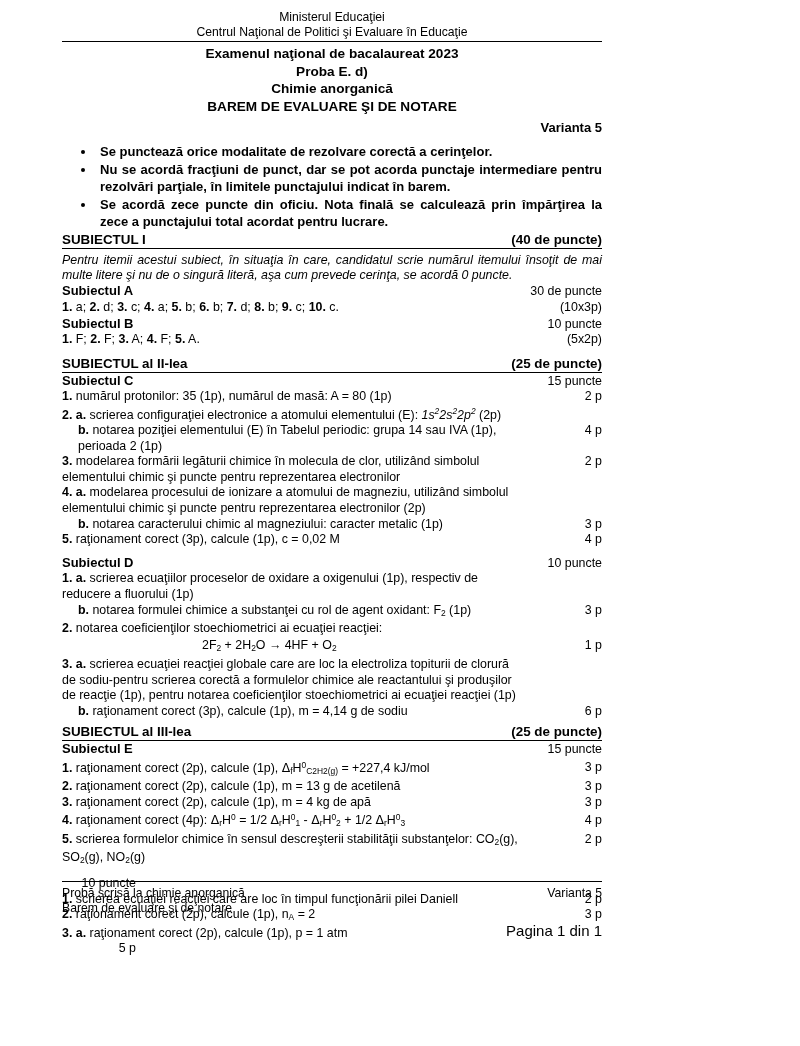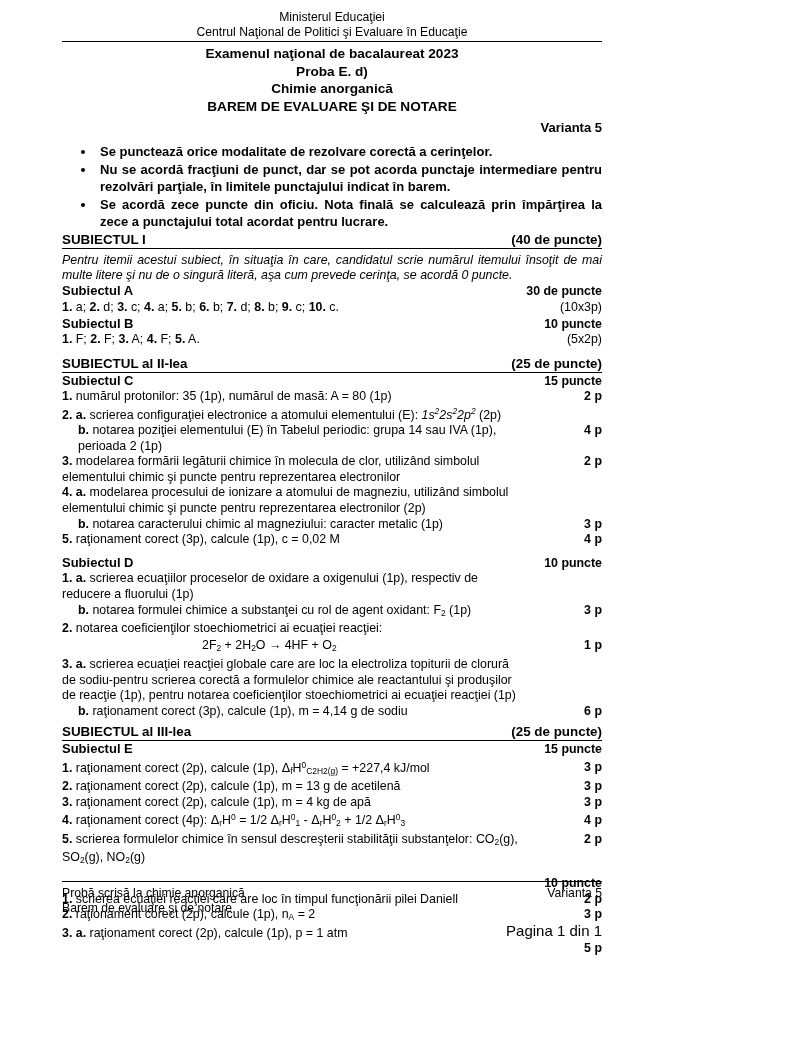--- a/index.html
+++ b/index.html
@@ -71,37 +71,37 @@
   }
   .note-italic {
     font-style: italic;
     font-size: 12.4px;
     line-height: 15.2px;
     text-align: justify;
     margin-top: 4px;
   }
   .row {
     display: flex;
-    justify-content: flex-end;
+    justify-content: flex-start;
     align-items: baseline;
     line-height: 15.6px;
     font-size: 12.4px;
   }
   .row .left-txt { flex: 1 1 auto; padding-right: 10px; }
   .row .pts {
     flex: 0 0 auto;
     text-align: right;
     white-space: nowrap;
     min-width: 74px;
   }
   .sub-title {
     font-weight: bold;
     font-size: 13px;
   }
-  .pts-bold { font-weight: bold; }
+  .pts-bold { font-weight: normal; }
   .indent-b { padding-left: 16px; }
   .eqline {
     padding-left: 140px;
     line-height: 17px;
   }
   .spacer6 { height: 7px; }
   .spacer3 { height: 4px; }
   sub { font-size: 0.68em; vertical-align: -0.25em; }
   sup { font-size: 0.68em; vertical-align: 0.42em; }
   .delta { font-family: "DejaVu Sans", sans-serif; }

